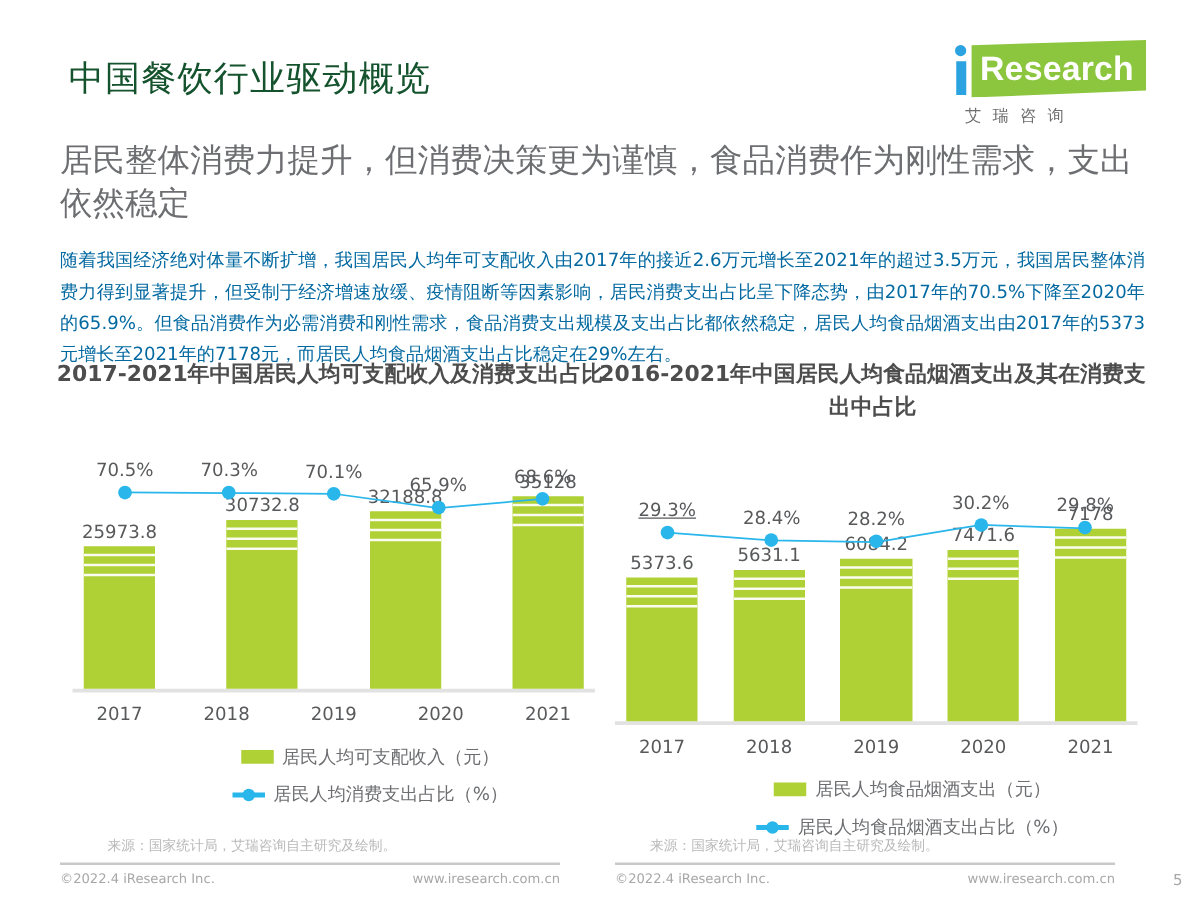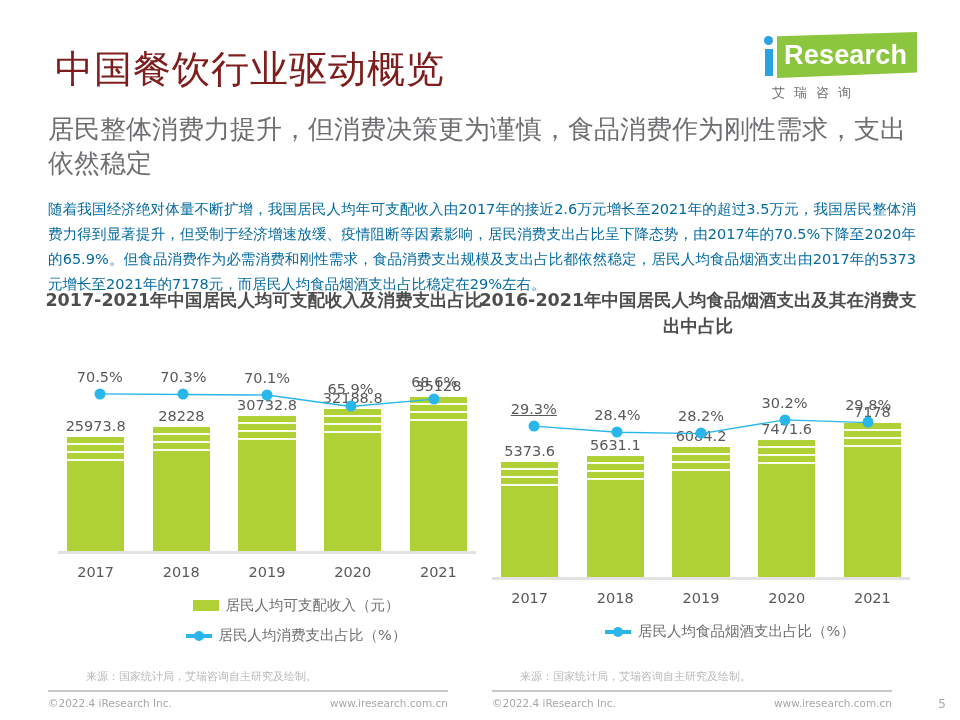--- a/index.html
+++ b/index.html
@@ -16,21 +16,21 @@
   .logo-i-dot{position:absolute;left:4px;top:6px;width:9px;height:9px;border-radius:50%;background:#2aa3e0;}
   .logo-i-stem{position:absolute;left:5px;top:19px;width:8px;height:27px;background:#2aa3e0;}
   .logo-shape{position:absolute;left:17px;top:2px;width:140px;height:46px;background:#8cc63e;
     clip-path:polygon(0% 9%,100% 0%,100% 88%,0% 100%);}
   .logo-word{position:absolute;left:24px;top:10px;color:#fff;font-size:27px;font-weight:bold;letter-spacing:.2px;
     font-family:"Liberation Sans",sans-serif;}
   .logo-cn{position:absolute;left:12px;top:54px;width:150px;color:#6f6f6f;font-size:13px;
     letter-spacing:9px;text-align:left;}
 
   
-  .h-title{position:absolute;left:55px;top:44px;font-size:38px;color:#7f1d1d;letter-spacing:1px;
+  .h-title{position:absolute;left:55px;top:44px;font-size:28px;color:#14532d;letter-spacing:1px;
     font-family:"DejaVu Sans","Liberation Sans",sans-serif;font-weight:400;}
   .h-sub{position:absolute;left:48px;top:112px;width:870px;font-size:26px;color:#6d6e71;line-height:1.32;
     font-family:"DejaVu Sans","Liberation Sans",sans-serif;font-weight:400;}
   .body-copy{position:absolute;left:48px;top:197px;width:868px;font-size:14.5px;color:#0369a1;
     line-height:1.72;text-align:justify;font-family:"DejaVu Sans","Liberation Sans",sans-serif;}
 
   
   .panel{position:absolute;top:288px;width:440px;height:396px;}
   .panel-left{left:44px;}
   .panel-right{left:478px;}
@@ -108,28 +108,20 @@
 
   <div class="panel panel-left">
     <div class="chart-title">2017-2021年中国居民人均可支配收入及消费支出占比</div>
 
     <div class="plot">
       <div class="axis-line"></div>
       <div class="bars">
           <div class="bar-slot">
             <span class="bar-val" style="bottom: calc(68.3521% + 3px);">25973.8</span>
             <div class="bar" style="height: 68.3521%; background: rgb(175, 209, 54);">
-              <span class="stripe" style="top: 6px;"></span>
-              <span class="stripe" style="top: 14px;"></span>
-              <span class="stripe" style="top: 22px;"></span>
-            </div>
-          </div>
-          <div class="bar-slot">
-            <span class="bar-val" style="bottom: calc(74.2842% + 3px);">28228</span>
-            <div class="bar" style="height: 74.2842%; background: rgb(175, 209, 54);">
               <span class="stripe" style="top: 6px;"></span>
               <span class="stripe" style="top: 14px;"></span>
               <span class="stripe" style="top: 22px;"></span>
             </div>
           </div>
           <div class="bar-slot">
             <span class="bar-val" style="bottom: calc(80.8758% + 3px);">30732.8</span>
             <div class="bar" style="height: 80.8758%; background: rgb(175, 209, 54);">
               <span class="stripe" style="top: 6px;"></span>
               <span class="stripe" style="top: 14px;"></span>
@@ -264,20 +256,24 @@
           <div class="xlabel">2017</div>
           <div class="xlabel">2018</div>
           <div class="xlabel">2019</div>
           <div class="xlabel">2020</div>
           <div class="xlabel">2021</div>
         </div>
     </div>
 
     <div class="legend">
       <div class="legend-row">
+        <span class="legend-swatch-bar"></span>
+        <span class="legend-text">居民人均食品烟酒支出（元）</span>
+      </div>
+      <div class="legend-row">
         <span class="legend-swatch-line">
             <i></i>
             <b></b>
           </span>
         <span class="legend-text">居民人均食品烟酒支出占比（%）</span>
       </div>
     </div>
 
     <div class="source">来源：国家统计局，艾瑞咨询自主研究及绘制。</div>
   </div>

